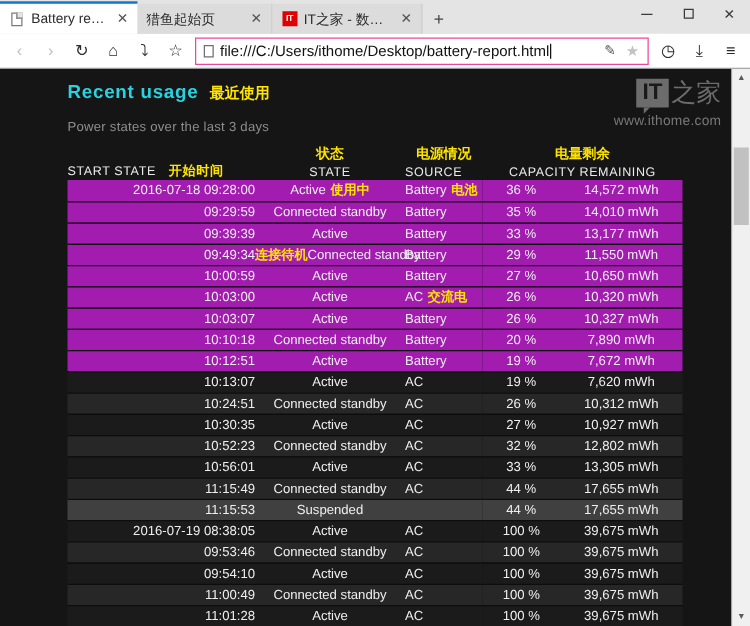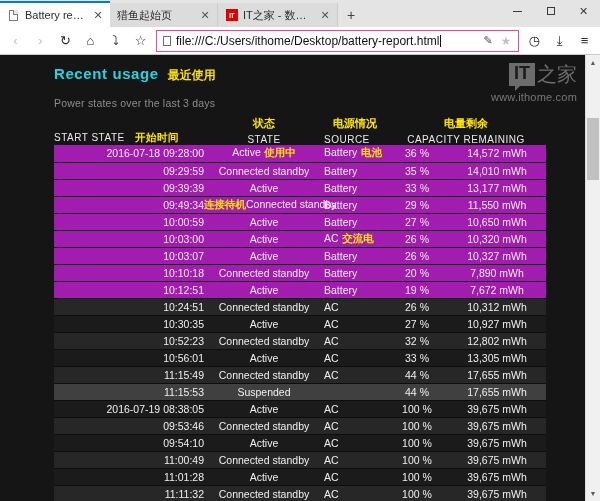--- a/index.html
+++ b/index.html
@@ -332,20 +332,27 @@
                 <td class="c-cap">20 %</td>
                 <td class="c-mwh">7,890 mWh</td>
               </tr>
               <tr class="src-battery alt">
                 <td class="c-time"><span>10:12:51</span></td>
                 <td class="c-state"><span>Active</span></td>
                 <td class="c-src"><span>Battery</span></td>
                 <td class="c-cap">19 %</td>
                 <td class="c-mwh">7,672 mWh</td>
               </tr>
+              <tr class="src-ac">
+                <td class="c-time"><span>10:13:07</span></td>
+                <td class="c-state"><span>Active</span></td>
+                <td class="c-src"><span>AC</span></td>
+                <td class="c-cap">19 %</td>
+                <td class="c-mwh">7,620 mWh</td>
+              </tr>
               <tr class="src-ac alt">
                 <td class="c-time"><span>10:24:51</span></td>
                 <td class="c-state"><span>Connected standby</span></td>
                 <td class="c-src"><span>AC</span></td>
                 <td class="c-cap">26 %</td>
                 <td class="c-mwh">10,312 mWh</td>
               </tr>
               <tr class="src-ac">
                 <td class="c-time"><span>10:30:35</span></td>
                 <td class="c-state"><span>Active</span></td>

